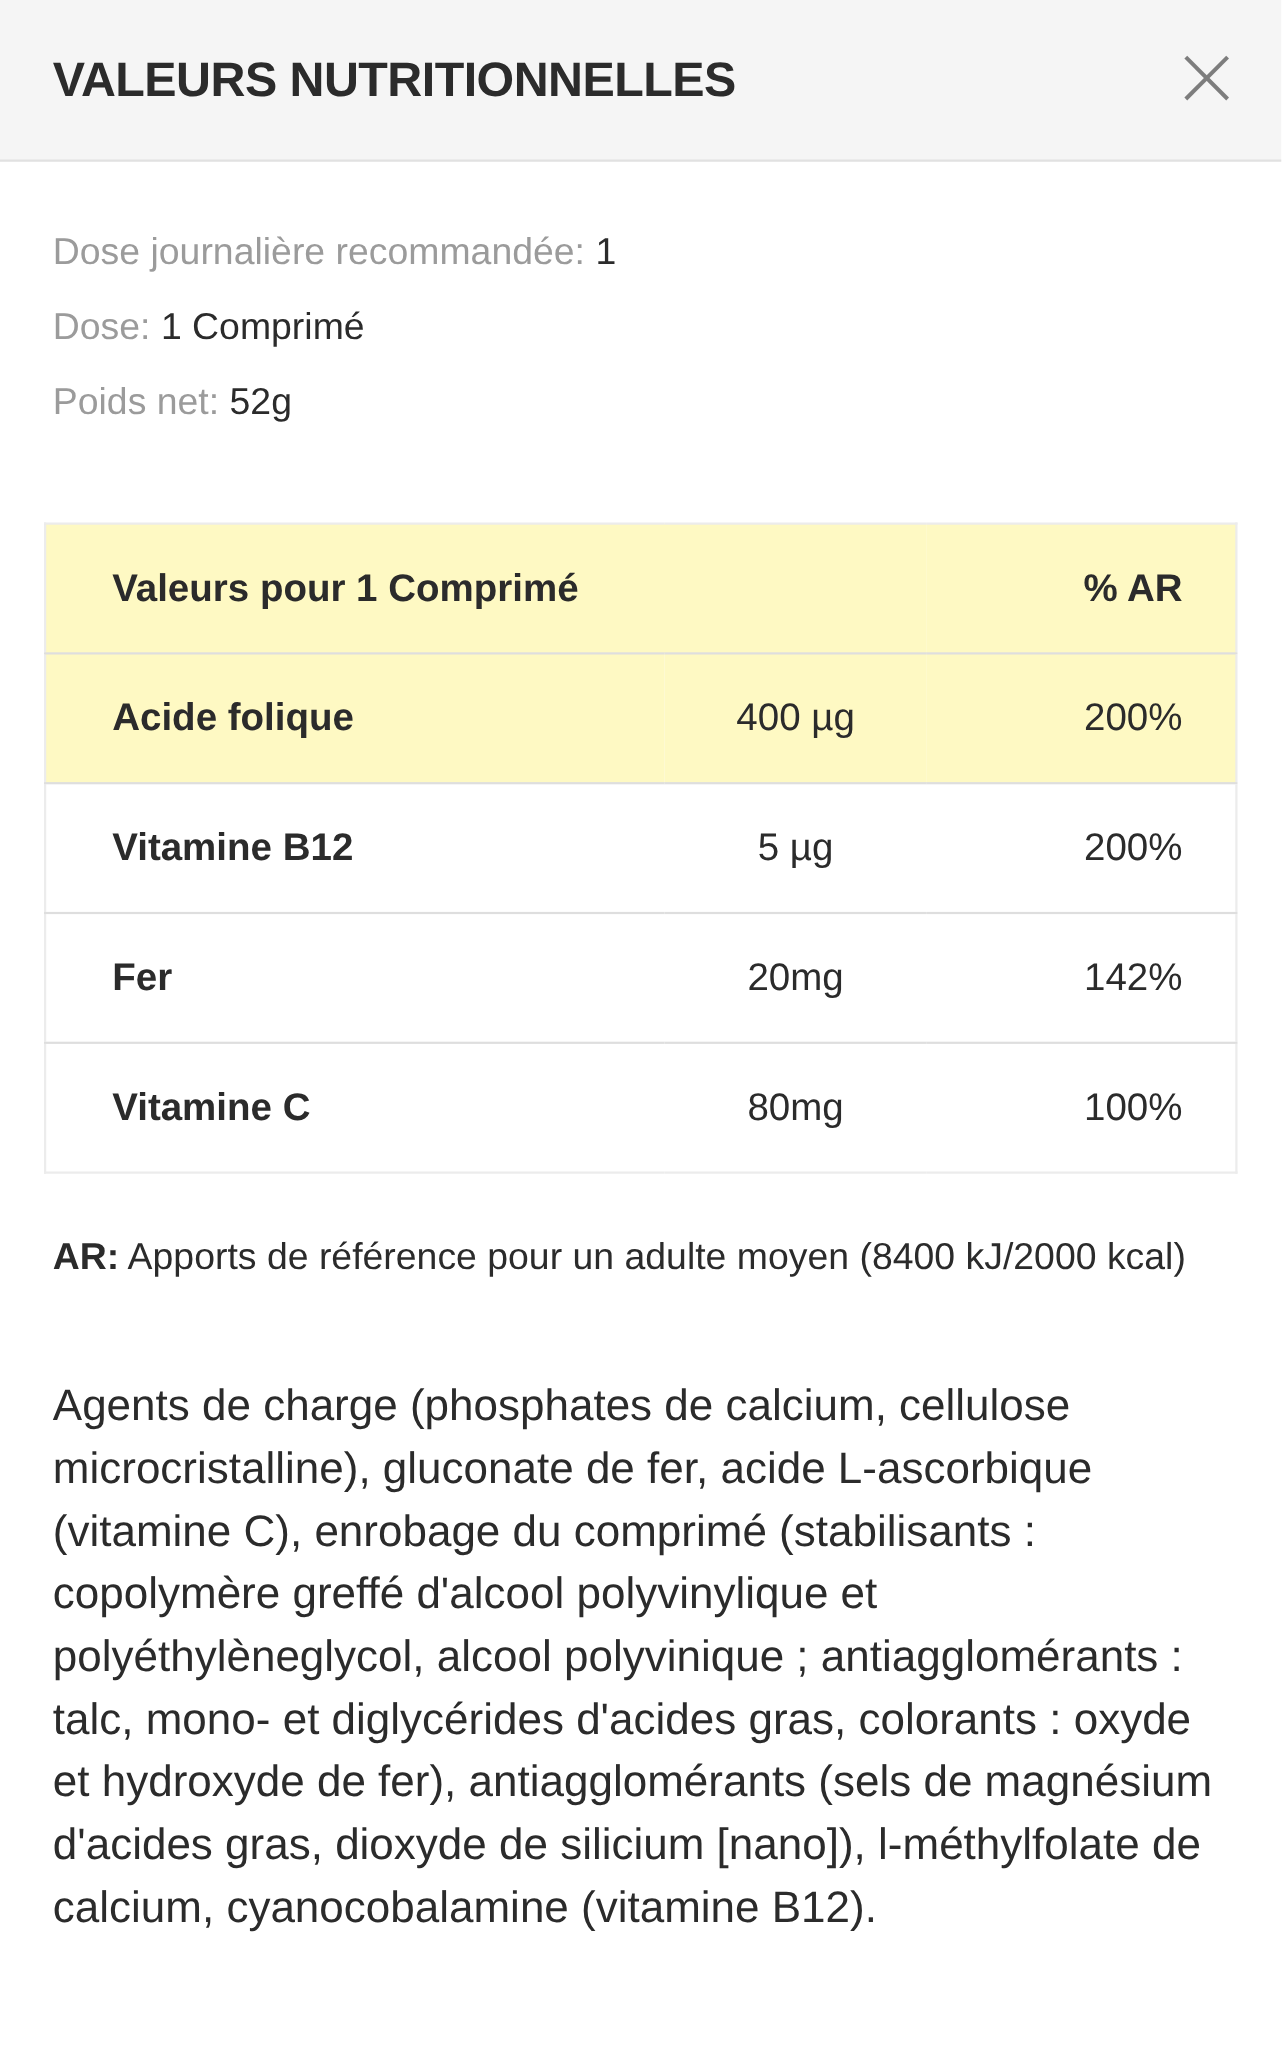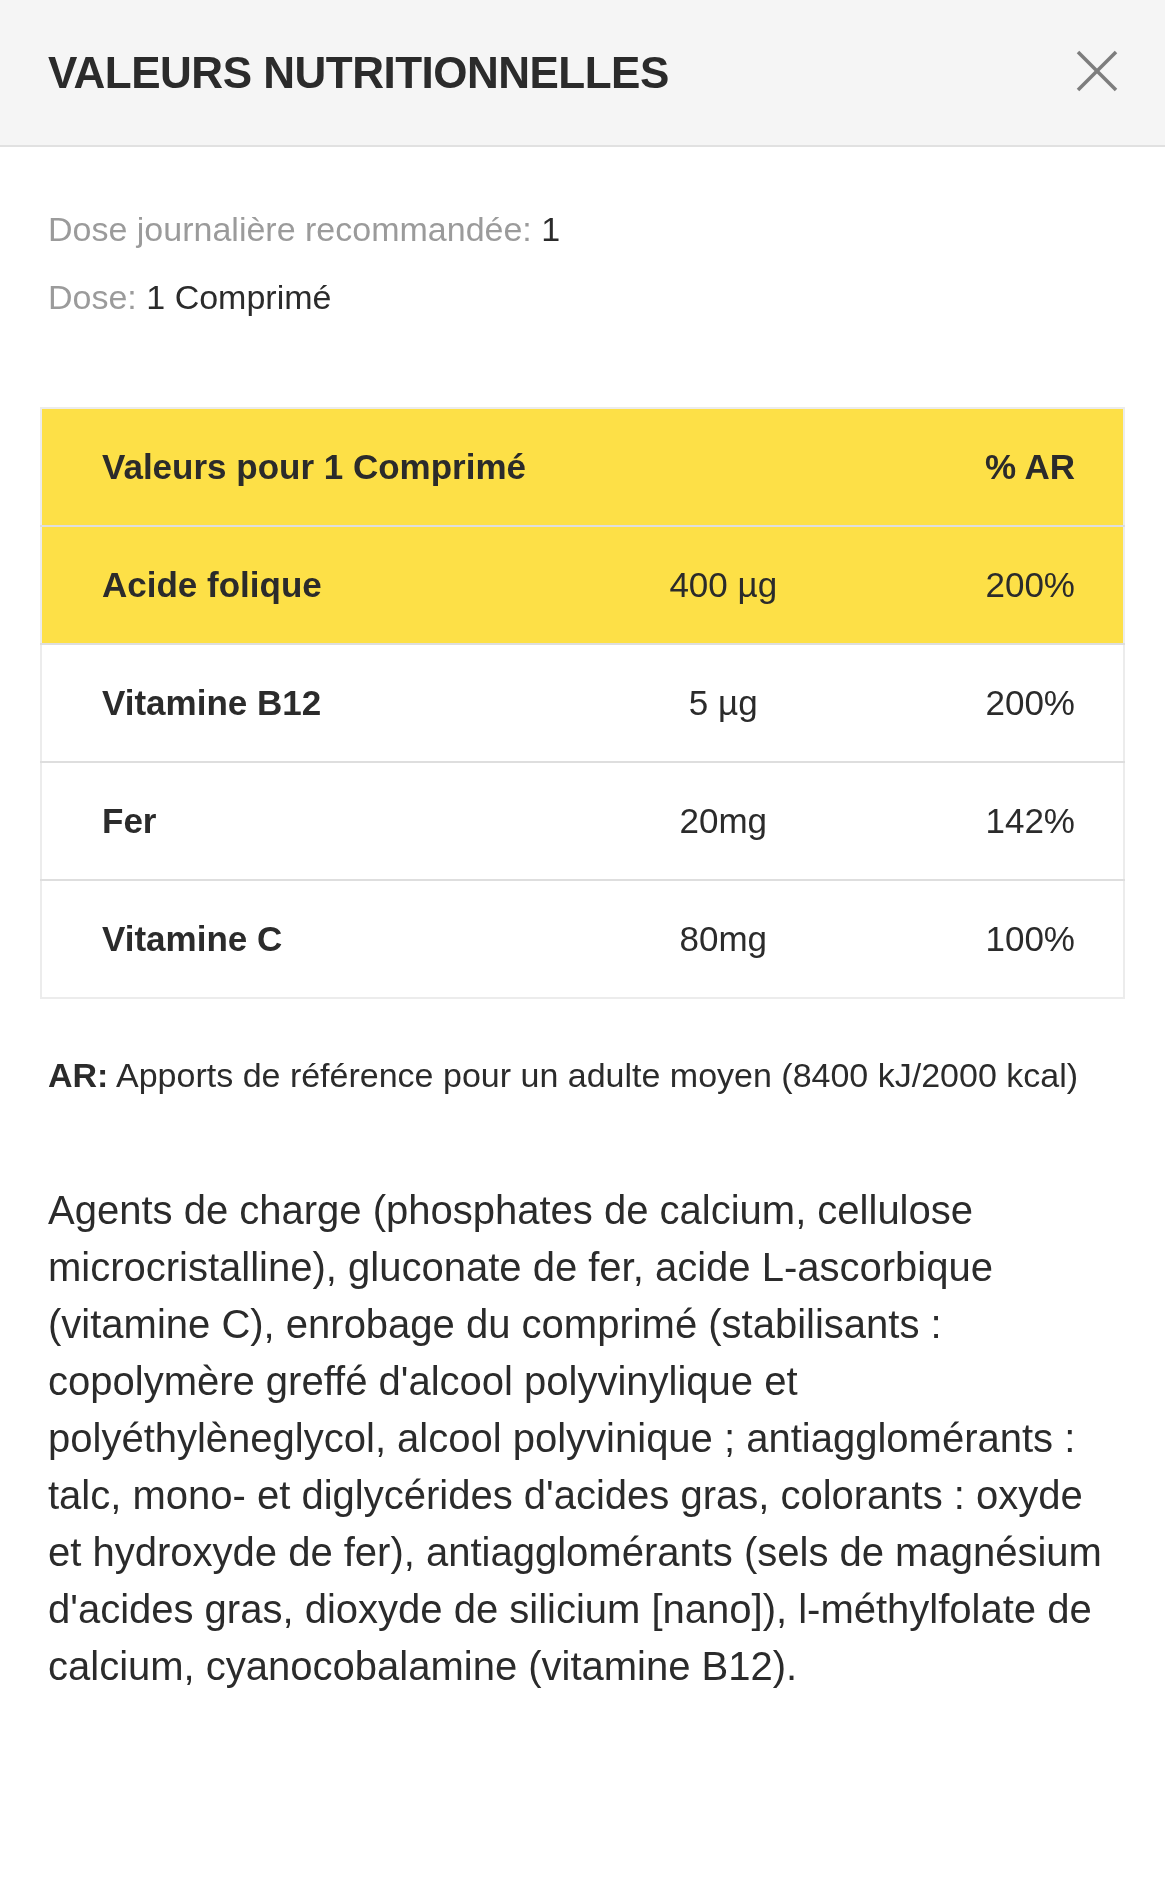--- a/index.html
+++ b/index.html
@@ -65,21 +65,21 @@
   table.nutri col.c-name   { width: 52%; }
   table.nutri col.c-amount { width: 22%; }
   table.nutri col.c-ar     { width: 26%; }
   table.nutri tr { height: 118px; }
   table.nutri tr + tr { border-top: 2px solid #dedede; }
   table.nutri th, table.nutri td {
     vertical-align: middle;
     font-weight: normal;
     color: #2b2b2b;
   }
-  table.nutri .shaded { background: #fde047; }
+  table.nutri .shaded { background: #fef9c3; }
   table.nutri .cell-name { text-align: left; padding-left: 60px; font-weight: bold; }
   table.nutri .cell-amount { text-align: center; }
   table.nutri .cell-ar { text-align: right; padding-right: 48px; }
   table.nutri th.cell-ar { font-weight: bold; }
   
   .ar-note {
     margin-top: 48px;
     font-size: 34px;
     line-height: 57px;
     color: #2b2b2b;
@@ -119,20 +119,24 @@
 
     <div class="dose-block">
       <div class="dose-line">
         <span class="lbl">Dose journalière recommandée:</span>
         <span>1</span>
       </div>
       <div class="dose-line">
         <span class="lbl">Dose:</span>
         <span>1 Comprimé</span>
       </div>
+      <div class="dose-line">
+        <span class="lbl">Poids net:</span>
+        <span>52g</span>
+      </div>
     </div>
 
     <table class="nutri">
       <colgroup>
           <col class="c-name">
           <col class="c-amount">
           <col class="c-ar">
         </colgroup>
       <tbody>
           <tr class="shaded">

